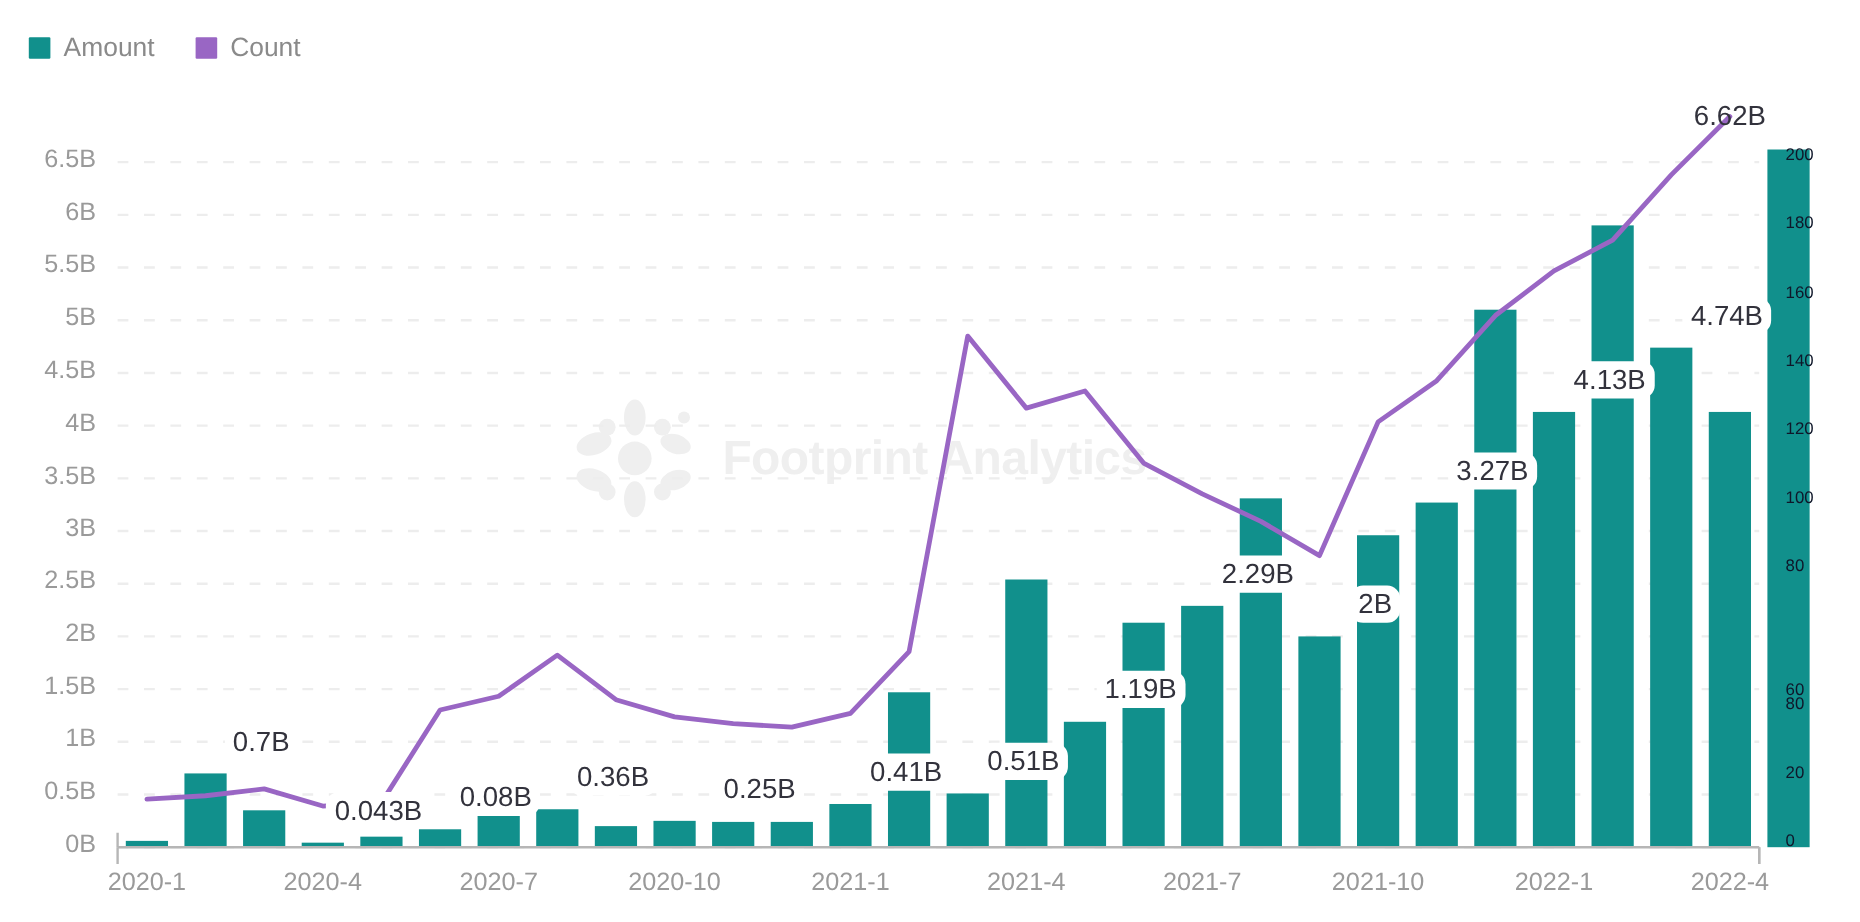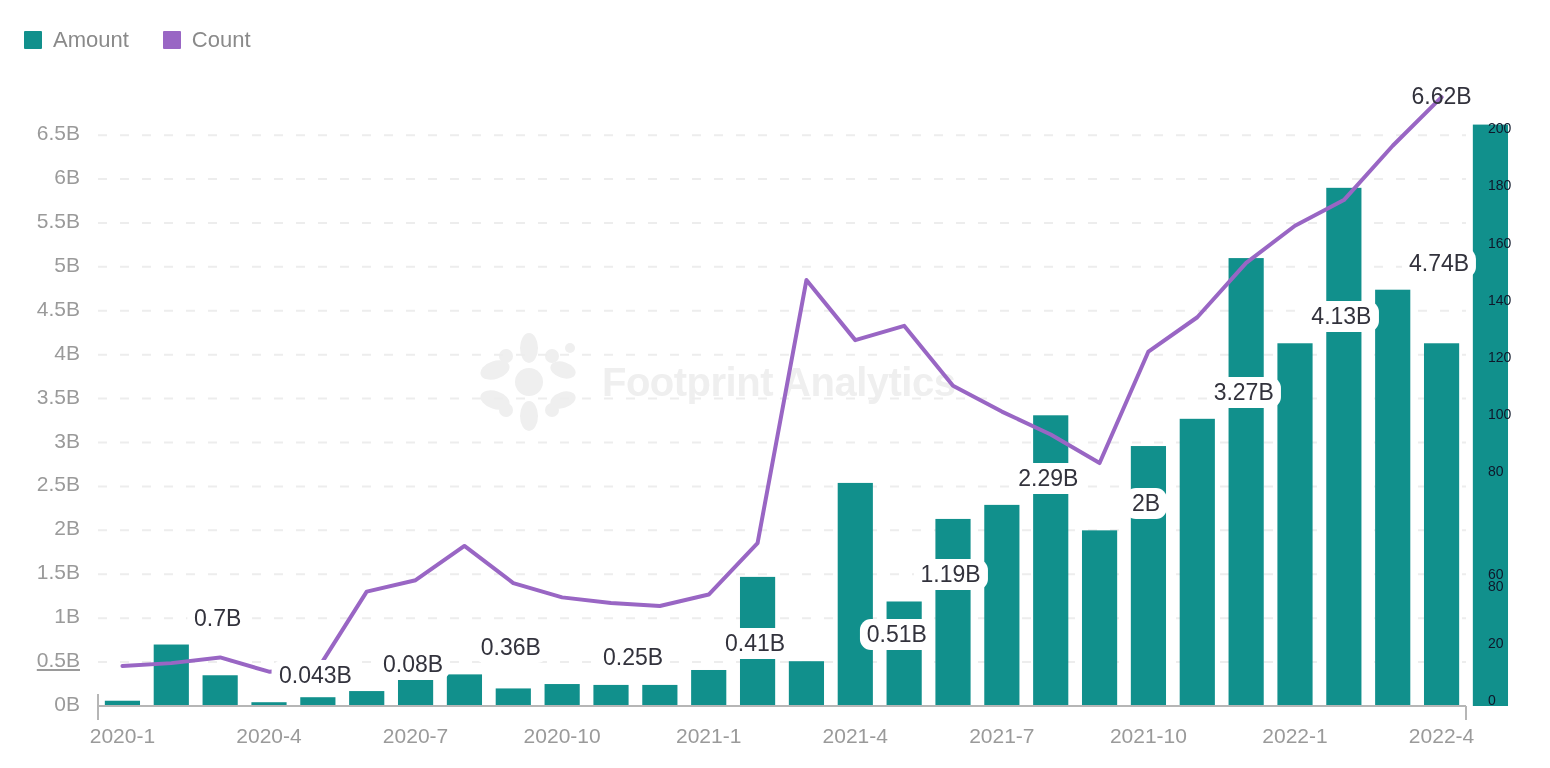--- a/index.html
+++ b/index.html
@@ -204,21 +204,21 @@
     <g id="axis-lines">
         <line x1="98" y1="694" x2="98" y2="706" stroke="#b6b6b6" stroke-width="2"></line>
         <line x1="98" y1="706" x2="1466" y2="706" stroke="#b6b6b6" stroke-width="2"></line>
         <line x1="98" y1="706" x2="98" y2="720" stroke="#b6b6b6" stroke-width="2"></line>
         <line x1="1466" y1="706" x2="1466" y2="720" stroke="#b6b6b6" stroke-width="2"></line>
         <line x1="1466" y1="706" x2="1466" y2="720" stroke="#b6b6b6" stroke-width="2"></line>
       </g>
   </svg>
   <div id="tick-layer">
       <div class="tick-left" style="right: 1470px; top: 692px;">0B</div>
-      <div class="tick-left" style="right: 1470px; top: 648.087px; text-decoration: underline;">0.5B</div>
+      <div class="tick-left" style="right: 1470px; top: 648.087px;">0.5B</div>
       <div class="tick-left" style="right: 1470px; top: 604.174px;">1B</div>
       <div class="tick-left" style="right: 1470px; top: 560.261px;">1.5B</div>
       <div class="tick-left" style="right: 1470px; top: 516.348px;">2B</div>
       <div class="tick-left" style="right: 1470px; top: 472.435px;">2.5B</div>
       <div class="tick-left" style="right: 1470px; top: 428.522px;">3B</div>
       <div class="tick-left" style="right: 1470px; top: 384.609px;">3.5B</div>
       <div class="tick-left" style="right: 1470px; top: 340.696px;">4B</div>
       <div class="tick-left" style="right: 1470px; top: 296.783px;">4.5B</div>
       <div class="tick-left" style="right: 1470px; top: 252.87px;">5B</div>
       <div class="tick-left" style="right: 1470px; top: 208.957px;">5.5B</div>
@@ -246,21 +246,21 @@
       <div class="tick-x" style="left: 1215px; width: 160px; top: 724px;">2022-1</div>
       <div class="tick-x" style="left: 1361.57px; width: 160px; top: 724px;">2022-4</div>
     </div>
   <div id="label-layer">
       <div class="data-label" style="left: 217.7px; top: 602.522px;">0.7B</div>
       <div class="data-label" style="left: 315.414px; top: 660.223px;">0.043B</div>
       <div class="data-label" style="left: 413.129px; top: 649.07px;">0.08B</div>
       <div class="data-label" style="left: 510.843px; top: 632.383px;">0.36B</div>
       <div class="data-label" style="left: 633px; top: 642.043px;">0.25B</div>
       <div class="data-label" style="left: 755.129px; top: 627.991px;">0.41B</div>
-      <div class="data-label" style="left: 852.843px; top: 619.209px; margin-left: 44px;">0.51B</div>
+      <div class="data-label" style="left: 852.843px; top: 619.209px;">0.51B</div>
       <div class="data-label" style="left: 950.557px; top: 559.487px;">1.19B</div>
       <div class="data-label" style="left: 1048.27px; top: 462.878px;">2.29B</div>
       <div class="data-label" style="left: 1145.99px; top: 488.348px;">2B</div>
       <div class="data-label" style="left: 1243.7px; top: 376.809px;">3.27B</div>
       <div class="data-label" style="left: 1341.41px; top: 301.278px;">4.13B</div>
       <div class="data-label" style="left: 1439.13px; top: 247.704px;">4.74B</div>
       <div class="data-label plain" style="left: 1441.57px; top: 80.5913px;">6.62B</div>
     </div>
 </div>
 

